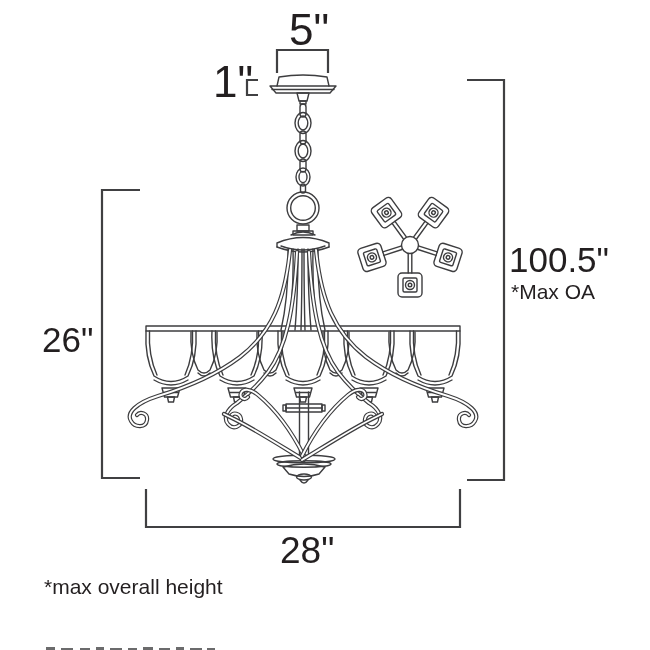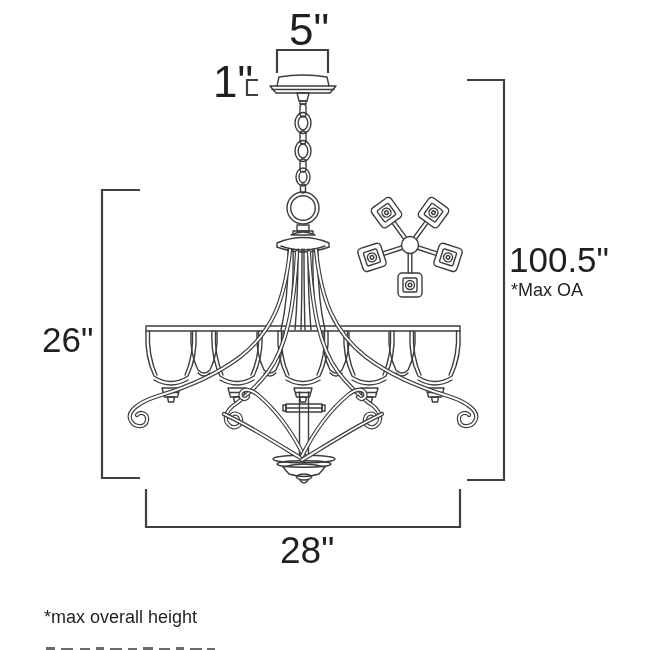--- a/index.html
+++ b/index.html
@@ -12,21 +12,21 @@
   .art{fill:none;stroke:#3d3d3f;stroke-width:1.4;stroke-linecap:round;stroke-linejoin:round;}
   .dim{fill:none;stroke:#404042;stroke-width:2.2;stroke-linecap:butt;stroke-linejoin:miter;}
   .aw{fill:none;stroke:#3d3d3f;stroke-width:4.2;stroke-linecap:round;}
   .ac{fill:none;stroke:#ffffff;stroke-width:1.9;stroke-linecap:round;}
   .frag{fill:#3a3a3c;}
   
   .lbl{position:absolute;line-height:1.05;white-space:nowrap;color:#231f20;}
   .lbl-xl{font-size:44px;}
   .lbl-lg{font-size:35px;}
   .lbl-28{font-size:37px;}
-  .lbl-sm{font-size:18px;}
+  .lbl-sm{font-size:21px;}
 </style>
 </head>
 <body>
 
 <div class="stage">
 
   <svg width="650" height="650" viewBox="0 0 650 650" aria-hidden="true">
     <defs>
 
       <g id="shadeG">
@@ -214,14 +214,14 @@
   <div class="lbl lbl-xl" style="left:213px;top:59px;">1"</div>
 
   <div class="lbl lbl-lg" style="left:42px;top:322px;">26"</div>
 
   <div class="lbl lbl-lg" style="left:509px;top:242px;">100.5"</div>
 
   <div class="lbl lbl-sm" style="left:511px;top:281px;">*Max OA</div>
 
   <div class="lbl lbl-28" style="left:280px;top:532px;">28"</div>
 
-  <div class="lbl lbl-sm" style="left:44px;top:608px;">*max overall height</div>
+  <div class="lbl lbl-sm" style="left:44px;top:576px;">*max overall height</div>
 </div>
 
 </body></html>

